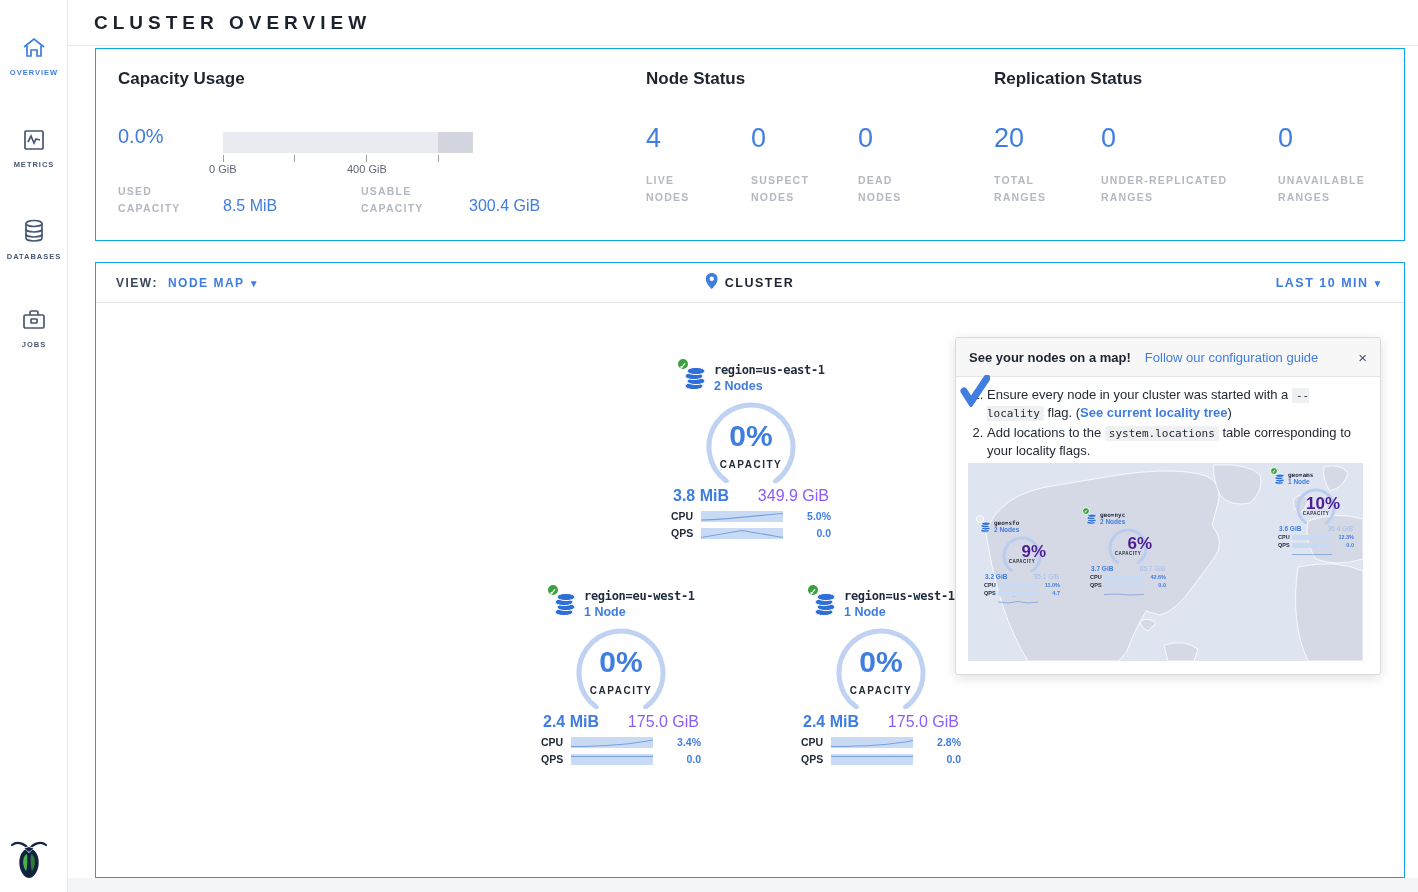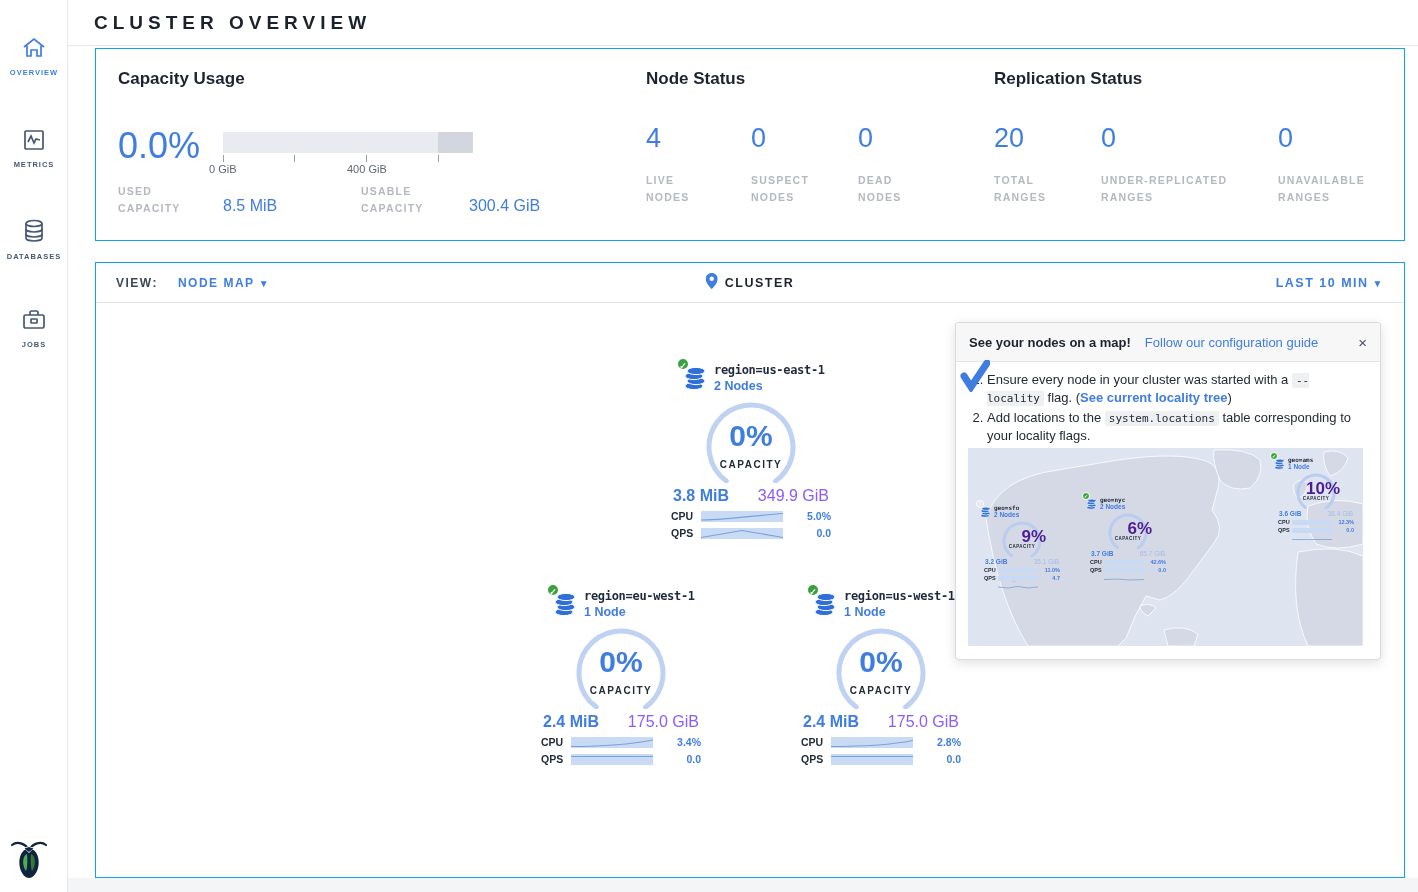--- a/index.html
+++ b/index.html
@@ -26,38 +26,38 @@
     padding-left:26px; }
 
   
   .card { position:absolute; background:#fff; border:1px solid #0ea5e9; }
   .stat-card { left:95px; top:48px; width:1310px; height:193px; }
   .sec-title { position:absolute; font-size:17px; font-weight:700; color:#1d2430; }
   .stat { position:absolute; }
   .stat .val { font-size:27px; color:#3f7de0; line-height:1; }
   .stat .lab { margin-top:20px; font-size:10.5px; font-weight:700; letter-spacing:1.2px;
     color:#b4b8c1; line-height:1.6; white-space:pre-line; }
-  .cap-pct { position:absolute; left:22px; top:76px; font-size:36px; color:#3f7de0; }
+  .cap-pct { position:absolute; left:22px; top:76px; font-size:20px; color:#3f7de0; }
   .cap-bar { position:absolute; left:127px; top:83px; width:250px; height:21px;
     background:#e9ebf0; }
   .cap-bar .tail { position:absolute; right:0; top:0; height:100%; width:14%;
     background:#d3d6df; }
   .cap-ticks { position:absolute; left:127px; top:106px; width:250px; height:8px; }
   .cap-ticks i { position:absolute; top:0; width:1px; height:7px; background:#9aa0ab; }
   .cap-ticklab { position:absolute; top:114px; font-size:11px; color:#5f6775; }
   .kv-label { position:absolute; font-size:10.5px; font-weight:700; letter-spacing:1.2px;
     color:#b4b8c1; line-height:1.6; white-space:pre-line; }
   .kv-value { position:absolute; font-size:16px; color:#3f7de0; }
 
   
   .map-card { left:95px; top:262px; width:1310px; height:616px; }
   .viewbar { height:40px; border-bottom:1px solid #e2e4e8; position:relative;
     display:flex; align-items:center; padding:0 20px; }
   .viewbar .vlabel { font-size:12px; font-weight:700; letter-spacing:1.5px; color:#3c4758; }
-  .view-dd { margin-left:20px; font-size:12px; font-weight:700; letter-spacing:1.5px;
+  .view-dd { margin-left:10px; font-size:12px; font-weight:700; letter-spacing:1.5px;
     color:#3f7de0; cursor:pointer; }
   .caret { display:inline-block; margin-left:4px; color:#3f7de0; font-size:10px; }
   .crumb { position:absolute; left:50%; transform:translateX(-50%); display:flex;
     align-items:center; gap:7px; font-size:12.5px; font-weight:700; letter-spacing:1.5px;
     color:#1d2430; }
   .time-dd { margin-left:auto; font-size:12.5px; font-weight:700; letter-spacing:1.5px;
     color:#3f7de0; cursor:pointer; }
   .map-area { position:relative; width:100%; height:574px; background:#fff; }
 
   
@@ -80,21 +80,21 @@
     font-size:16px; }
   .vals .used { color:#3f7de0; font-weight:700; }
   .vals .total { color:#8b5cf6; }
   .srow { width:160px; margin:5px auto 0; display:flex; align-items:center; }
   .srow .slab { width:30px; font-size:10.5px; font-weight:700; color:#232b38; }
   .spark { width:82px; height:11px; background:#c9daf4; position:relative; }
   .spark svg { position:absolute; left:0; top:0; }
   .srow .sval { margin-left:auto; font-size:10.5px; font-weight:700; color:#3f7de0; }
 
   
-  .popup { position:absolute; left:955px; top:322px; width:426px; height:338px;
+  .popup { position:absolute; left:955px; top:337px; width:426px; height:338px;
     background:#fff; border:1px solid #d8dade; border-radius:3px; z-index:20;
     box-shadow:0 3px 12px rgba(0,0,0,0.12); }
   .popup-head { height:39px; background:#f7f7f8; border-bottom:1px solid #e4e5e8;
     display:flex; align-items:center; padding:0 13px; border-radius:3px 3px 0 0; }
   .popup-title { font-size:13px; font-weight:700; color:#1d2430; }
   .popup-guide { font-size:13px; color:#3f7de0; margin-left:14px; cursor:pointer; }
   .popup-close { margin-left:auto; font-size:15px; color:#44506b; cursor:pointer; }
   .popup-body { padding:9px 14px 0 14px; font-size:13px; color:#242a35; line-height:1.38; }
   .popup-body ol { padding-left:17px; }
   .popup-body li { margin-bottom:2px; }

